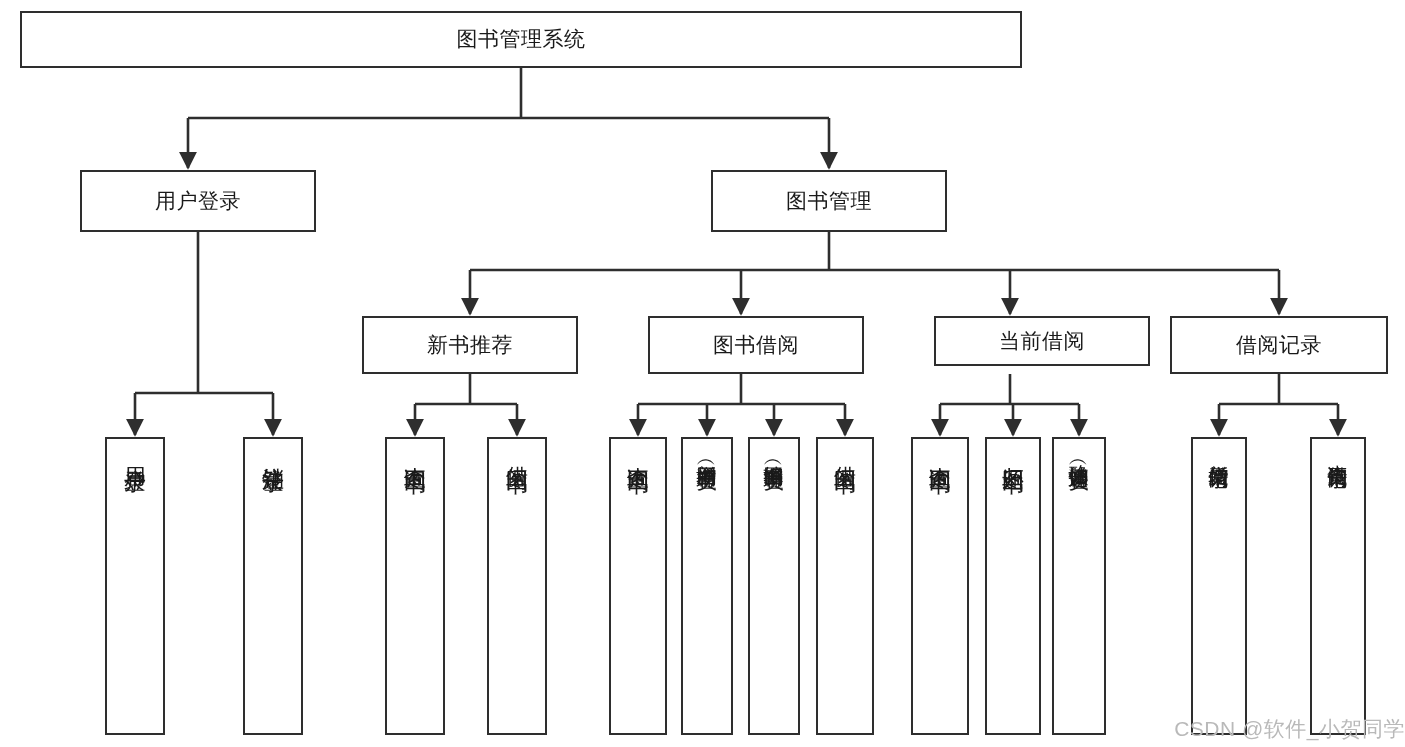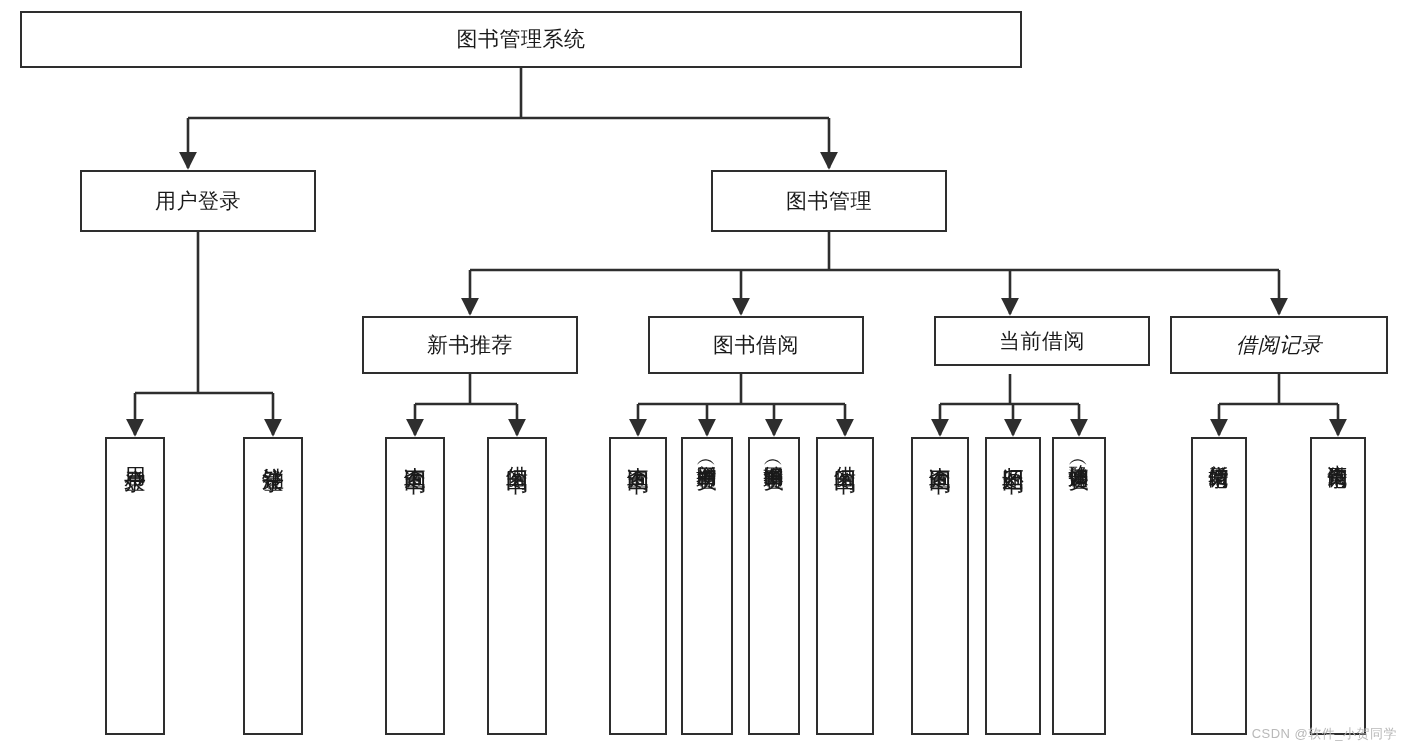--- a/index.html
+++ b/index.html
@@ -57,23 +57,23 @@
     letter-spacing: 2px;
     line-height: 1.0;
     white-space: nowrap;
   }
   .node.vert.tight .lbl {
     font-size: 20px;
     letter-spacing: 1px;
   }
   #watermark {
     position: absolute;
-    right: 24px;
+    right: 16px;
     bottom: 4px;
-    font-size: 13px;
+    font-size: 21px;
     color: #b9b9b9;
     letter-spacing: 0.5px;
     white-space: nowrap;
   }
 </style>
 </head>
 <body>
 
 <div id="canvas">
 
@@ -144,21 +144,21 @@
   </div>
 
   <div class="node horiz" style="left:648px;top:316px;width:216px;height:58px;">
     <span class="lbl">图书借阅</span>
   </div>
 
   <div class="node horiz" style="left:902px;top:316px;width:216px;height:50px;margin-left:32px;">
     <span class="lbl">当前借阅</span>
   </div>
 
-  <div class="node horiz" style="left:1170px;top:316px;width:218px;height:58px;font-style:italic;">
+  <div class="node horiz" style="left:1170px;top:316px;width:218px;height:58px;">
     <span class="lbl">借阅记录</span>
   </div>
 
   <div class="node vert" style="left:105px;top:437px;width:60px;height:298px;">
     <span class="lbl">用户登录</span>
   </div>
 
   <div class="node vert" style="left:243px;top:437px;width:60px;height:298px;">
     <span class="lbl">注销登录</span>
   </div>

